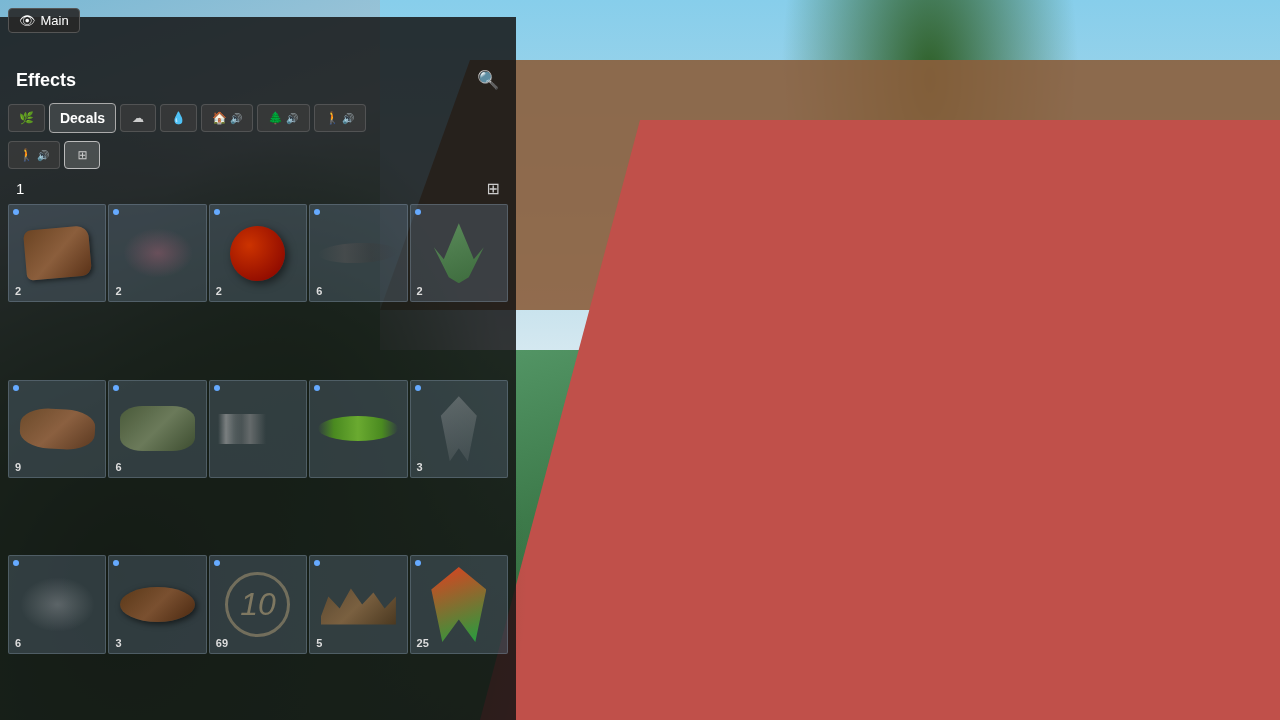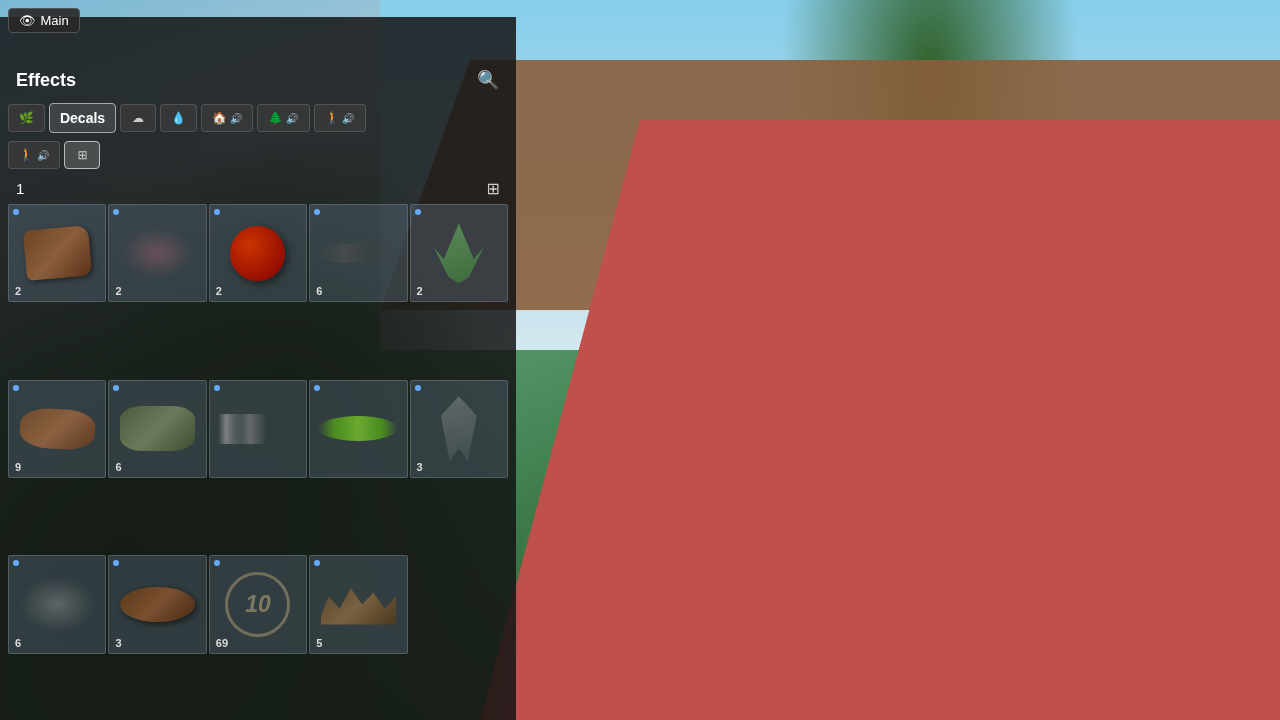--- a/index.html
+++ b/index.html
@@ -301,22 +301,22 @@
       box-shadow: 2px 2px 6px rgba(0,0,0,0.6);
     }
     .decal-number {
       width: 65px; height: 65px;
       border: 3px solid rgba(180,160,120,0.5);
       border-radius: 50%;
       display: flex;
       align-items: center;
       justify-content: center;
       color: rgba(180,160,120,0.6);
-      font-size: 23px;
-      font-weight: bold;
+      font-size: 32px;
+      font-weight: normal;
       font-style: italic;
     }
     .decal-ruins {
       width: 75px; height: 40px;
       background: linear-gradient(135deg, #5a4830, #7a6040, #4a3820);
       clip-path: polygon(0% 80%, 10% 30%, 25% 60%, 40% 10%, 55% 50%, 70% 20%, 85% 60%, 100% 30%, 100% 100%, 0% 100%);
     }
     .decal-mist {
       width: 80px; height: 45px;
       background: radial-gradient(ellipse, rgba(200,210,220,0.3) 0%, transparent 70%);
@@ -482,15 +482,20 @@
       <span class="item-count">69</span>
     </div>
 
     <div class="grid-item">
       <div class="item-corner-dot"></div>
       <div class="item-image decal-ruins"></div>
       <span class="item-count">5</span>
     </div>
 
 
+    <div class="grid-item">
+      <div class="item-corner-dot"></div>
+      <div class="item-image decal-bird"></div>
+      <span class="item-count">25</span>
+    </div>
 
   </div>
 </div>
 
 </body></html>

